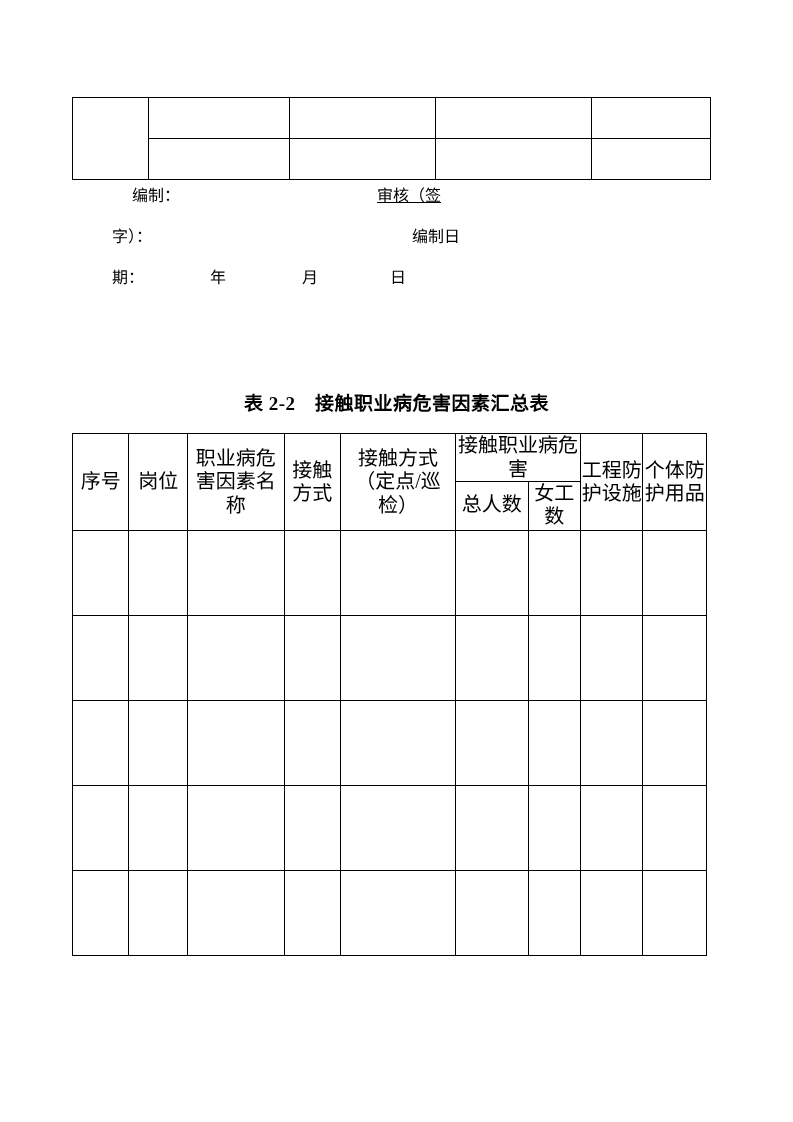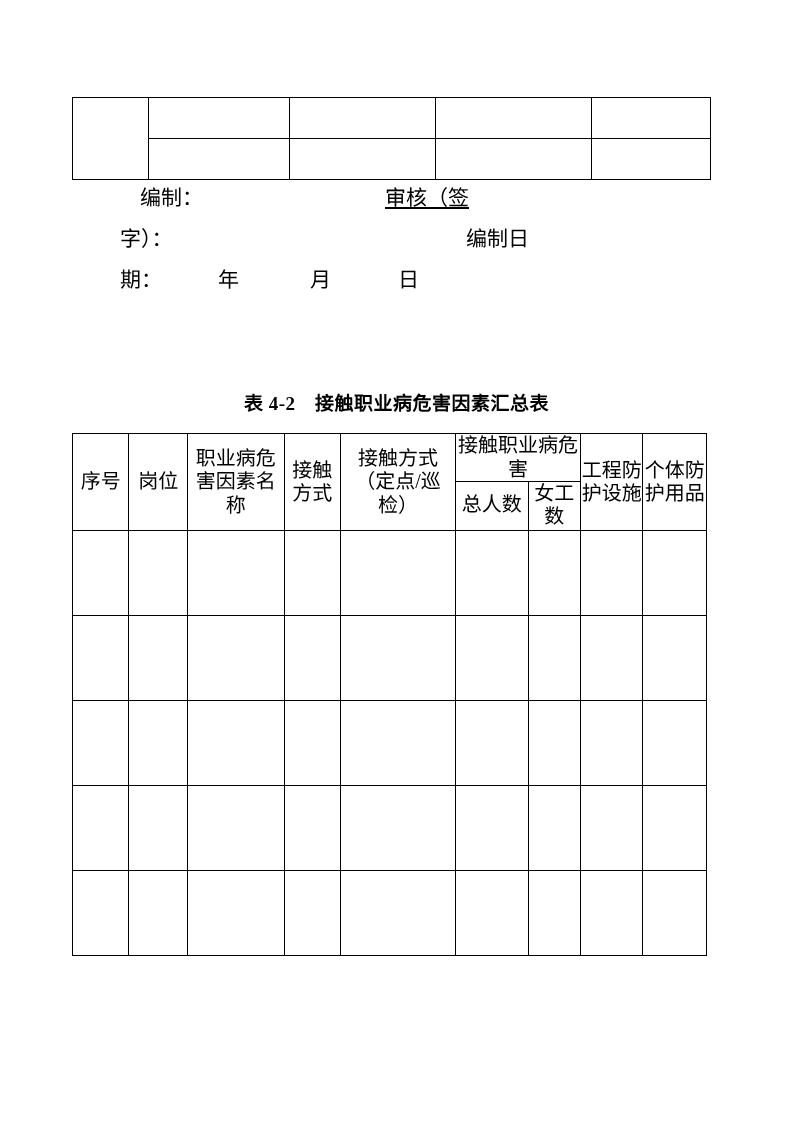--- a/index.html
+++ b/index.html
@@ -36,24 +36,24 @@
   }
   .top-table td {
     border: 1.4px solid #000000;
     height: 40px;
     padding: 0;
   }
 
   
   .text-block {
     position: absolute;
-    left: 80px;
+    left: 72px;
     top: 182px;
     width: 650px;
-    font-size: 21px;
+    font-size: 16px;
     line-height: 1;
   }
   .text-line {
     position: relative;
     height: 41px;
     white-space: pre;
   }
   .tl-seg {
     position: absolute;
     top: 6px;
@@ -141,34 +141,34 @@
 
   <div class="text-block">
 
     <div class="text-line">
       <span class="tl-seg" style="left:60px;">编制：</span>
       <span class="tl-seg" style="left:305px;text-decoration:underline;">审核（签</span>
     </div>
 
     <div class="text-line">
       <span class="tl-seg" style="left:40px;">字）：</span>
-      <span class="tl-seg" style="left:340px;margin-left:46px;">编制日</span>
+      <span class="tl-seg" style="left:340px;">编制日</span>
     </div>
 
     <div class="text-line">
       <span class="tl-seg" style="left:40px;">期：</span>
       <span class="tl-seg" style="left:138px;">年</span>
       <span class="tl-seg" style="left:230px;">月</span>
       <span class="tl-seg" style="left:318px;">日</span>
     </div>
 
 
   </div>
 
-  <div class="table-title">表 4-2　接触职业病危害因素汇总表</div>
+  <div class="table-title">表 2-2　接触职业病危害因素汇总表</div>
 
   <table class="main-table">
     <colgroup>
       <col class="col-seq">
       <col class="col-post">
       <col class="col-factor">
       <col class="col-source">
       <col class="col-mode">
       <col class="col-total">
       <col class="col-female">

